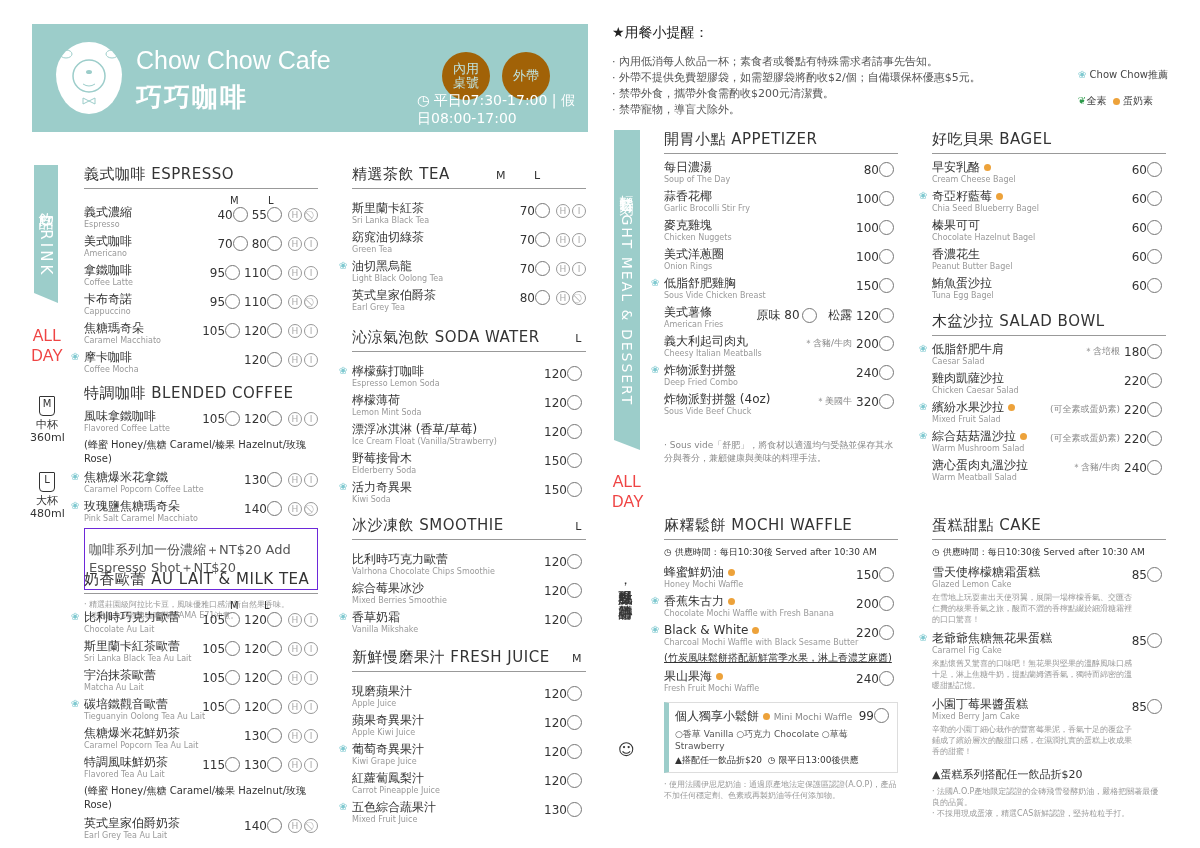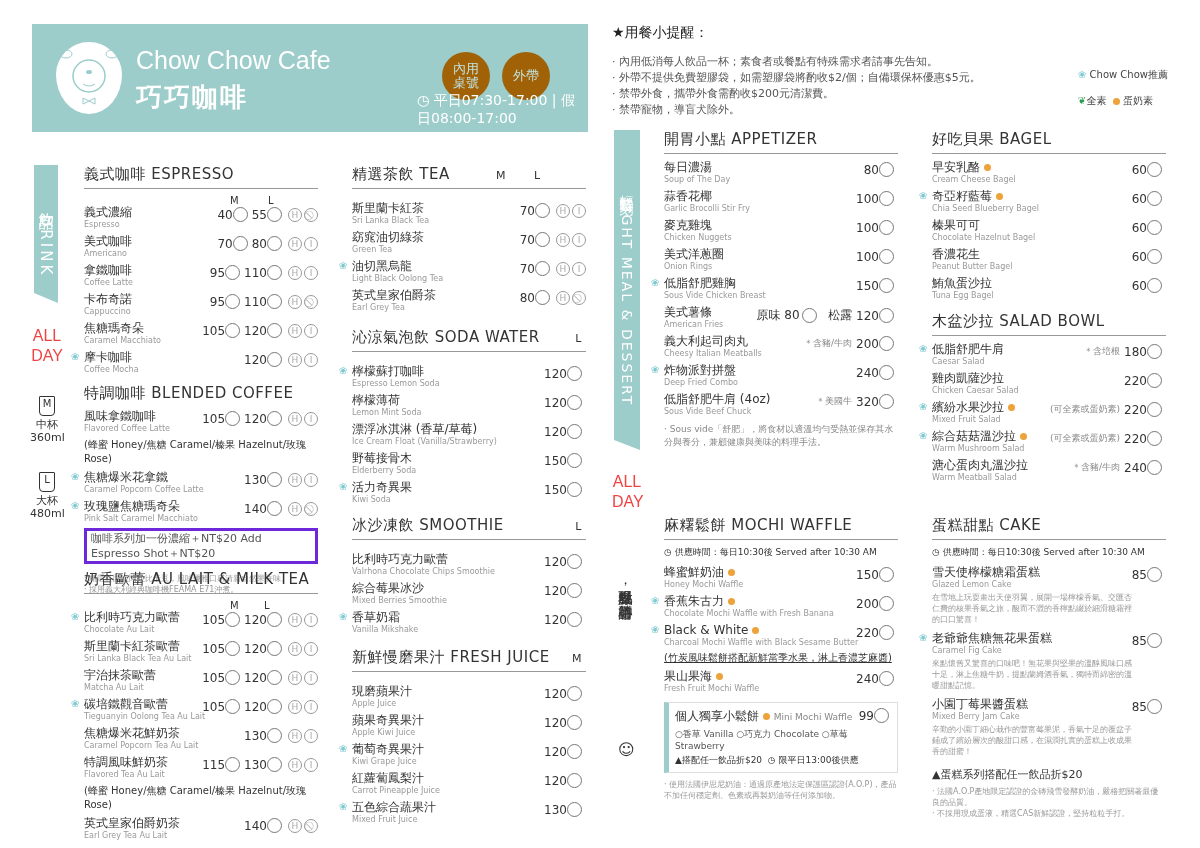--- a/index.html
+++ b/index.html
@@ -27,21 +27,21 @@
 .row{position:relative;height:29px}
 .row .zh{font-size:12px;color:#333;line-height:14px}
 .row .en{font-size:8px;color:#999;line-height:11px}
 .row .paw{position:absolute;left:-13px;top:1px}
 .pr{position:absolute;top:2px;right:0;display:flex;align-items:center;font-size:12px;gap:0}
 .circ{display:inline-block;width:15px;height:15px;border:1px solid #777;border-radius:50%;margin-right:4px}
 .hc{display:inline-block;width:14px;height:14px;border:1px solid #999;border-radius:50%;font-size:9px;color:#aaa;text-align:center;line-height:12px;margin-left:2px}
 .note{font-size:9px;color:#888;line-height:13px}
 .sub{font-size:9px;color:#888}
 .extra{font-size:10px;color:#333;line-height:14px;margin-bottom:4px}
-.box{border:3px solid #6d28d9;font-size:11px;padding:0 4px;color:#555;display:inline-block}
+.box{border:1px solid #6d28d9;font-size:13px;padding:12px 4px;color:#555;display:inline-block}
 .small{font-size:8px;color:#999;line-height:11px}
 </style>
 </head>
 <body>
 
 <div class="abs header">
   <div class="abs logo">
     <svg viewBox="0 0 66 72">
         <circle cx="33" cy="34" r="16" fill="none" stroke="#9ccdca" stroke-width="1.5"></circle>
         <ellipse cx="10" cy="12" rx="6" ry="4" fill="none" stroke="#9ccdca"></ellipse>
@@ -545,30 +545,30 @@
       <div class="row">
         <span class="paw">❀</span>
         <div class="zh"><span>炸物派對拼盤</span></div>
         <div class="en">Deep Fried Combo</div>
         <div class="pr">
           <span>240</span>
           <span class="circ"></span>
         </div>
       </div>
       <div class="row">
-        <div class="zh"><span>低脂舒肥牛肩 (4oz)</span></div>
+        <div class="zh"><span>炸物派對拼盤 (4oz)</span></div>
         <div class="en">Sous Vide Beef Chuck</div>
         <div class="pr">
           <span class="sub" style="margin-right:4px">＊美國牛</span>
           <span>320</span>
           <span class="circ"></span>
         </div>
       </div>
     </div>
-  <div class="note" style="margin-top:2px">· Sous vide「舒肥」，將食材以適溫均勻受熱並保存其水分與養分，兼顧健康與美味的料理手法。</div>
+  <div class="note" style="margin-top:18px">· Sous vide「舒肥」，將食材以適溫均勻受熱並保存其水分與養分，兼顧健康與美味的料理手法。</div>
 </div>
 
 <div class="sec" style="left:932px;top:130px;width:234px">
   <h2>好吃貝果 BAGEL</h2>
   <div id="bg">
       <div class="row">
         <div class="zh"><span>早安乳酪</span> <span class="dot"></span></div>
         <div class="en">Cream Cheese Bagel</div>
         <div class="pr">
           <span>60</span>

